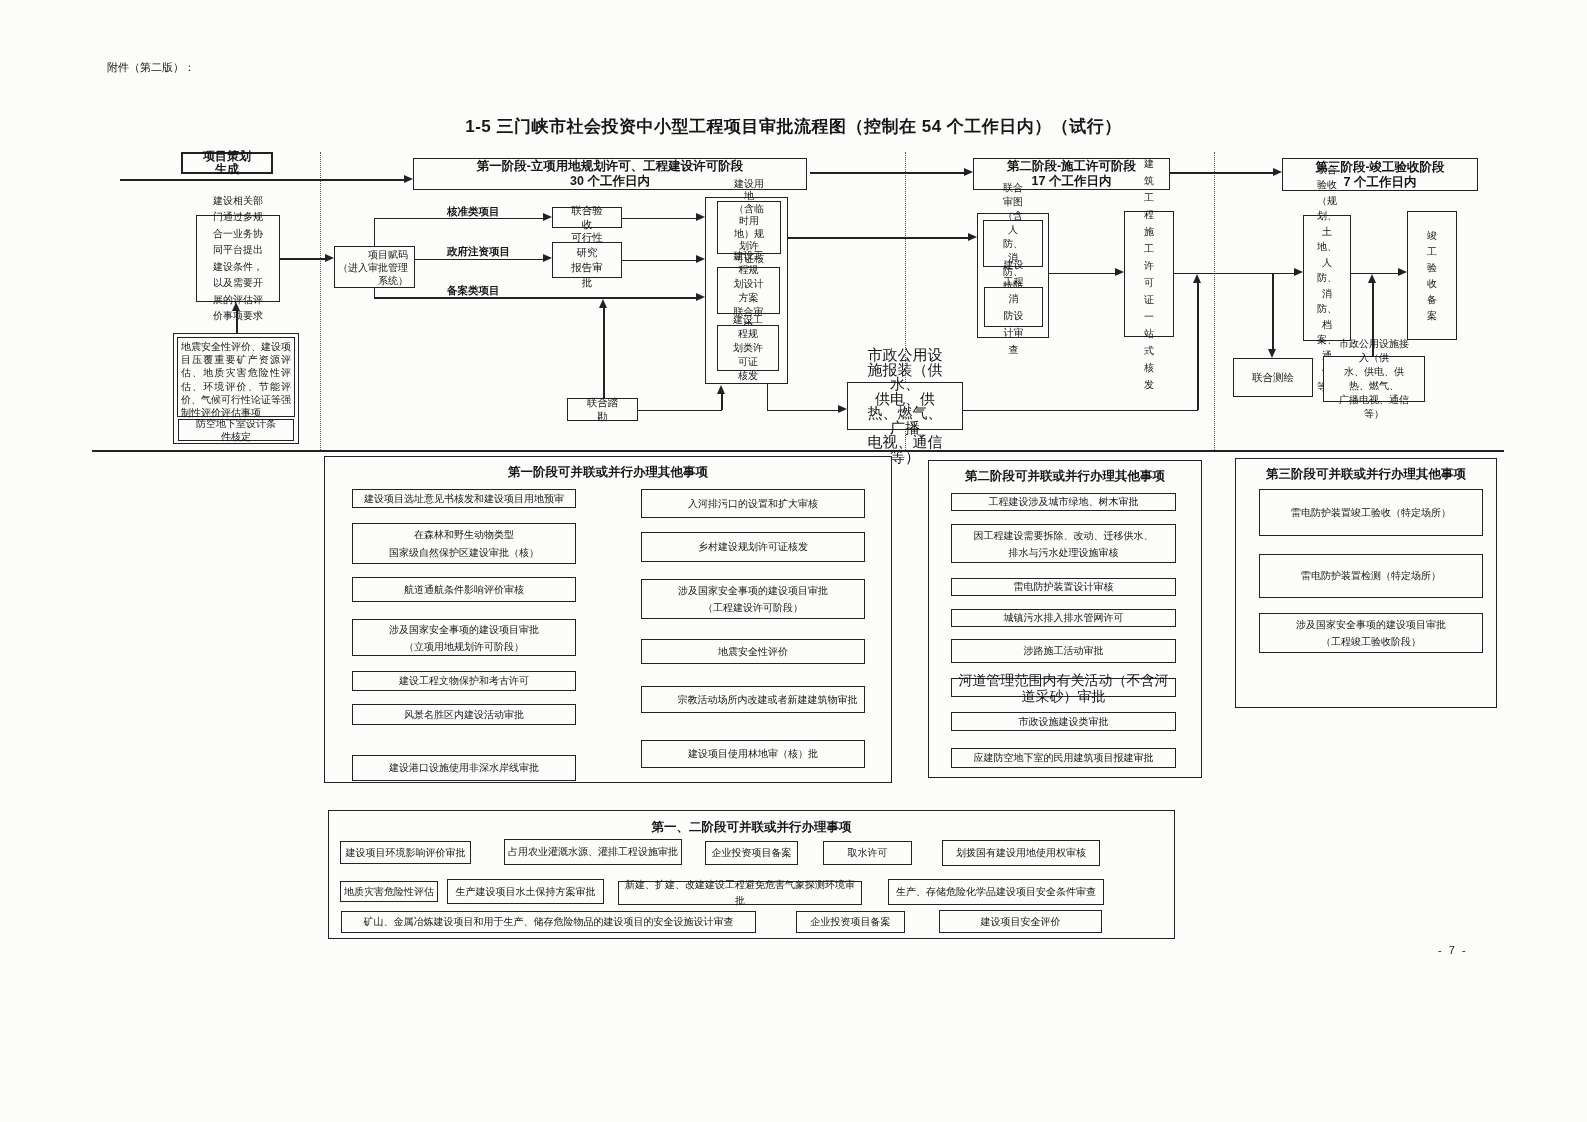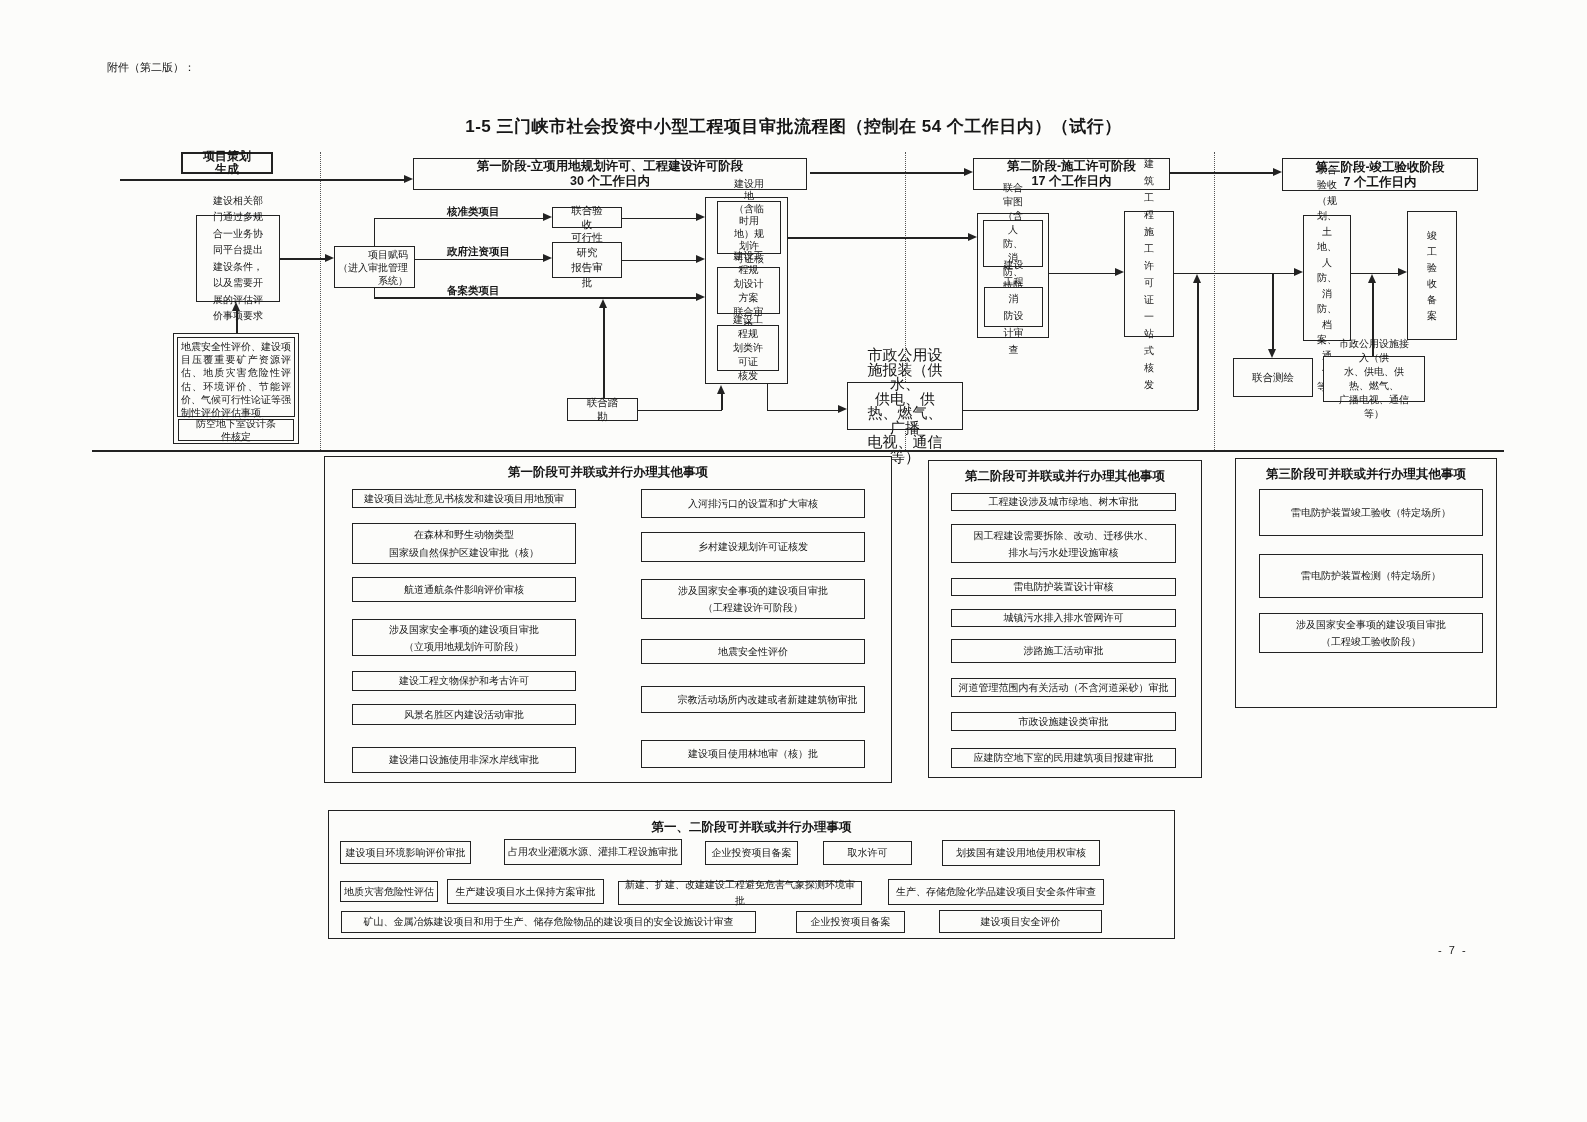--- a/index.html
+++ b/index.html
@@ -175,39 +175,39 @@
   <div class="sect" style="left:324px;top:456px;width:568px;height:327px;">
     <div class="sect-title">第一阶段可并联或并行办理其他事项</div>
     <div class="item" style="left:27px;top:32px;width:224px;height:19px;">建设项目选址意见书核发和建设项目用地预审</div>
     <div class="item pre" style="left:27px;top:66px;width:224px;height:41px;line-height:18px;">在森林和野生动物类型
 国家级自然保护区建设审批（核）</div>
     <div class="item" style="left:27px;top:120px;width:224px;height:25px;">航道通航条件影响评价审核</div>
     <div class="item pre" style="left:27px;top:162px;width:224px;height:37px;line-height:17px;">涉及国家安全事项的建设项目审批
 （立项用地规划许可阶段）</div>
     <div class="item" style="left:27px;top:214px;width:224px;height:20px;">建设工程文物保护和考古许可</div>
     <div class="item" style="left:27px;top:247px;width:224px;height:21px;">风景名胜区内建设活动审批</div>
-    <div class="item" style="left:27px;top:290px;width:224px;height:26px;text-align:right;">建设港口设施使用非深水岸线审批</div>
+    <div class="item" style="left:27px;top:298px;width:224px;height:26px;text-align:right;">建设港口设施使用非深水岸线审批</div>
     <div class="item" style="left:316px;top:32px;width:224px;height:29px;">入河排污口的设置和扩大审核</div>
     <div class="item" style="left:316px;top:75px;width:224px;height:30px;">乡村建设规划许可证核发</div>
     <div class="item pre" style="left:316px;top:122px;width:224px;height:40px;line-height:17px;">涉及国家安全事项的建设项目审批
 （工程建设许可阶段）</div>
     <div class="item" style="left:316px;top:182px;width:224px;height:25px;">地震安全性评价</div>
     <div class="item" style="left:316px;top:229px;width:224px;height:27px;padding-left:32px;">宗教活动场所内改建或者新建建筑物审批</div>
     <div class="item" style="left:316px;top:283px;width:224px;height:28px;">建设项目使用林地审（核）批</div>
   </div>
 
   <div class="sect" style="left:928px;top:460px;width:274px;height:318px;">
     <div class="sect-title">第二阶段可并联或并行办理其他事项</div>
     <div class="item" style="left:22px;top:32px;width:225px;height:18px;">工程建设涉及城市绿地、树木审批</div>
     <div class="item pre" style="left:22px;top:63px;width:225px;height:39px;line-height:17px;">因工程建设需要拆除、改动、迁移供水、
 排水与污水处理设施审核</div>
     <div class="item" style="left:22px;top:117px;width:225px;height:18px;">雷电防护装置设计审核</div>
     <div class="item" style="left:22px;top:148px;width:225px;height:18px;">城镇污水排入排水管网许可</div>
     <div class="item" style="left:22px;top:178px;width:225px;height:24px;">涉路施工活动审批</div>
-    <div class="item" style="left:22px;top:217px;width:225px;height:19px;font-size:10px;">河道管理范围内有关活动（不含河道采砂）审批</div>
+    <div class="item" style="left:22px;top:217px;width:225px;height:19px;font-size:14px;">河道管理范围内有关活动（不含河道采砂）审批</div>
     <div class="item" style="left:22px;top:251px;width:225px;height:19px;">市政设施建设类审批</div>
     <div class="item" style="left:22px;top:287px;width:225px;height:20px;">应建防空地下室的民用建筑项目报建审批</div>
   </div>
 
   <div class="sect" style="left:1235px;top:458px;width:262px;height:250px;">
     <div class="sect-title">第三阶段可并联或并行办理其他事项</div>
     <div class="item" style="left:23px;top:30px;width:224px;height:47px;">雷电防护装置竣工验收（特定场所）</div>
     <div class="item" style="left:23px;top:95px;width:224px;height:44px;">雷电防护装置检测（特定场所）</div>
     <div class="item pre" style="left:23px;top:154px;width:224px;height:40px;line-height:17px;">涉及国家安全事项的建设项目审批
 （工程竣工验收阶段）</div>

